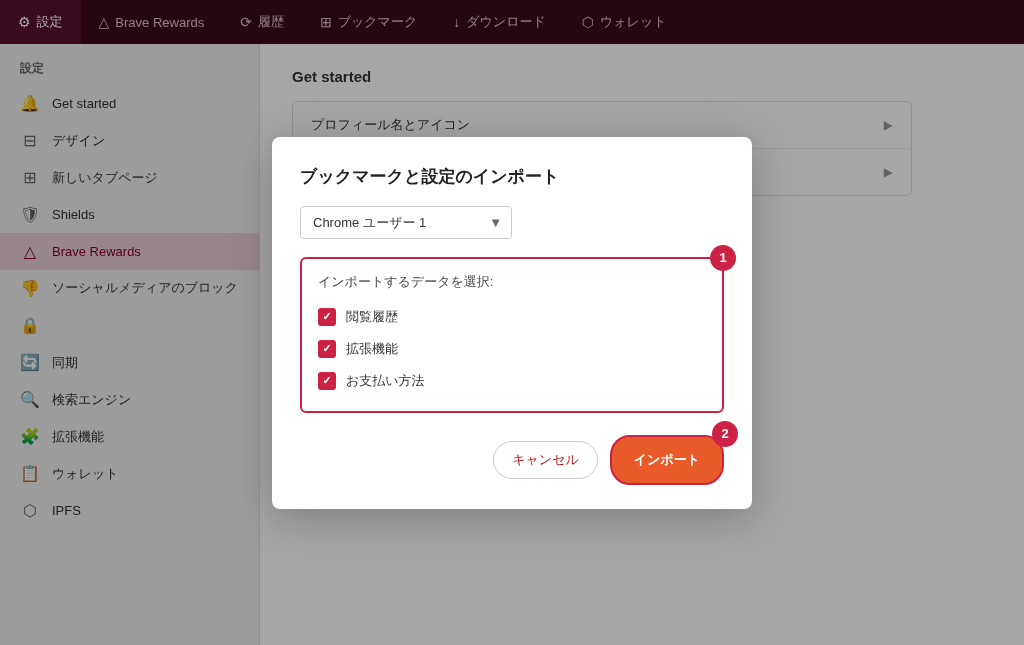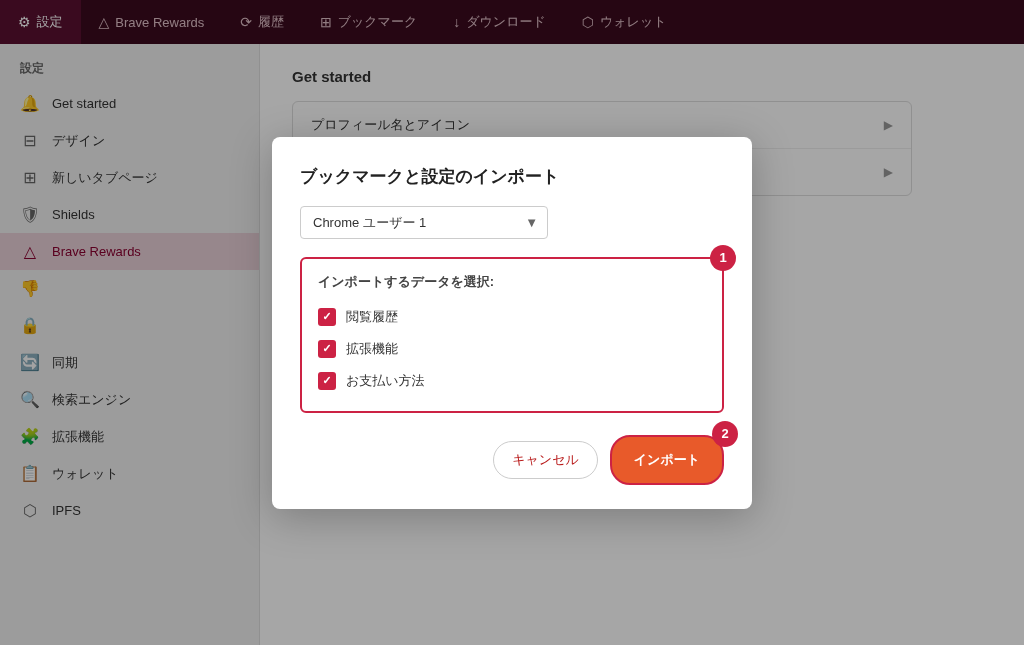--- a/index.html
+++ b/index.html
@@ -152,21 +152,21 @@
     }
     .modal-title {
       font-size: 17px;
       font-weight: 700;
       color: #222;
       margin-bottom: 18px;
     }
     .modal-select-wrapper {
       position: relative;
       margin-bottom: 18px;
-      width: 248px;
+      width: 212px;
     }
     .modal-select {
       width: 100%;
       padding: 8px 34px 8px 12px;
       border: 1px solid #ccc;
       border-radius: 4px;
       font-size: 13px;
       color: #333;
       appearance: none;
       background: #fff;
@@ -187,21 +187,21 @@
       border: 2px solid #cc2244;
       border-radius: 6px;
       padding: 14px 16px;
       margin-bottom: 22px;
       position: relative;
     }
     .data-select-label {
       font-size: 13px;
       color: #444;
       margin-bottom: 10px;
-      font-weight: 700;
+      font-weight: 400;
     }
     .checkbox-item {
       display: flex;
       align-items: center;
       gap: 10px;
       padding: 7px 0;
       font-size: 13px;
       color: #333;
       text-align: center;
     }
@@ -335,20 +335,21 @@
     <div class="sidebar-item">
       <span class="s-icon">🛡</span>
       <span>Shields</span>
     </div>
     <div class="sidebar-item active">
       <span class="s-icon">△</span>
       <span>Brave Rewards</span>
     </div>
     <div class="sidebar-item">
       <span class="s-icon">👎</span>
+      <span class="multiline">ソーシャルメディアのブロック</span>
     </div>
     <div class="sidebar-item">
       <span class="s-icon">🔒</span>
     </div>
     <div class="sidebar-item">
       <span class="s-icon">🔄</span>
       <span>同期</span>
     </div>
     <div class="sidebar-item">
       <span class="s-icon">🔍</span>

